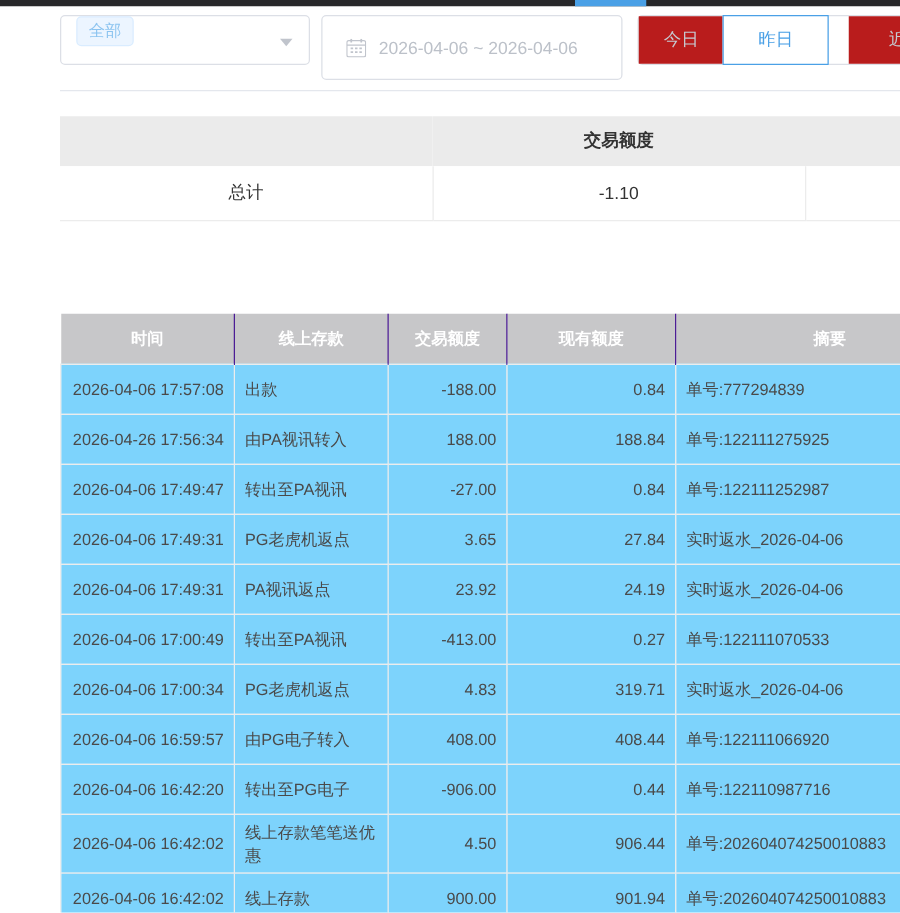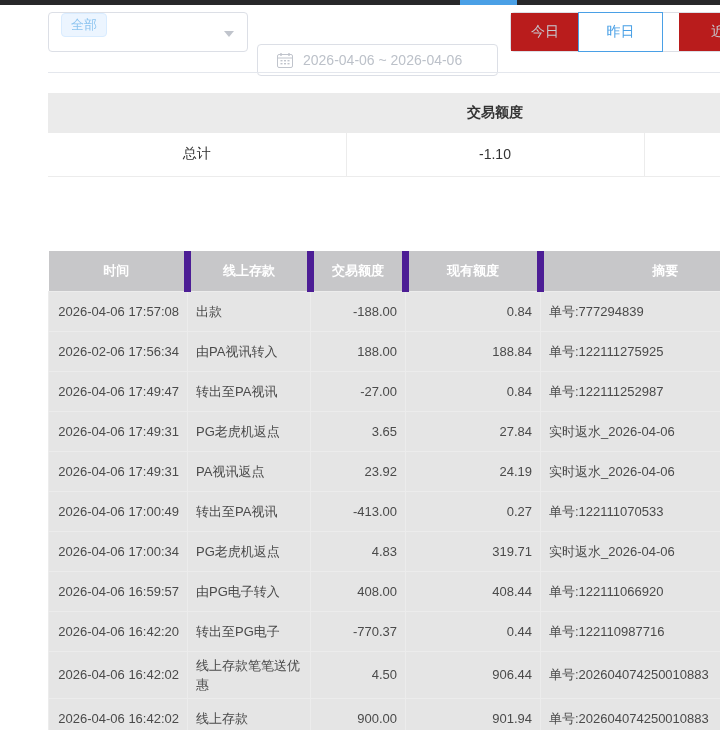--- a/index.html
+++ b/index.html
@@ -21,23 +21,23 @@
   
   .select-box{position:absolute;left:48px;top:12px;width:200px;height:40px;
     border:1px solid var(--ctrl-border);border-radius:4px;background:#fff;
     display:flex;align-items:flex-start;padding:0 12px;cursor:pointer;}
   .tag{background:#ecf5ff;border:1px solid #d9ecff;border-radius:4px;color:#8cc4f0;
     font-size:13px;padding:3px 9px;line-height:16px;}
   .caret{position:absolute;right:13px;top:18px;width:0;height:0;
     border-left:5px solid transparent;border-right:5px solid transparent;
     border-top:6px solid #c0c4cc;}
 
-  .date-box{position:absolute;left:257px;top:12px;width:241px;height:32px;
+  .date-box{position:absolute;left:257px;top:12px;width:241px;height:52px;
     border:1px solid var(--ctrl-border);border-radius:4px;background:#fff;
-    display:flex;align-items:center;padding-left:19px;cursor:pointer;margin-top:32px;}
+    display:flex;align-items:center;padding-left:19px;cursor:pointer;}
   .cal-icon{width:16px;height:15px;margin-right:10px;flex:none;}
   .date-text{font-size:14px;color:#bcc1c9;white-space:nowrap;}
 
   .btn-group{position:absolute;left:510px;top:12px;height:40px;display:flex;
     border:1px solid var(--ctrl-border);border-radius:4px;background:#fff;}
   .btn-group button{height:38px;border:none;background:#b91c1c;color:#c6cad1;
     font-size:14px;font-family:inherit;cursor:pointer;padding:0;}
   .btn-group button + button{border-left:1px solid var(--ctrl-border);}
   .btn-group button.active{border:1px solid var(--accent);color:var(--accent);
     height:40px;margin:-1px 16px -1px -1px;position:relative;z-index:2;background:#fff;}
@@ -49,23 +49,23 @@
   .summary{position:absolute;left:48px;top:93px;border-collapse:collapse;table-layout:fixed;width:894px;}
   .summary td{width:298px;text-align:center;font-size:14px;color:#333;}
   .summary tr.sum-head td{background:#ebebeb;height:40px;font-weight:600;border:none;}
   .summary tr.sum-body td{height:43px;background:#fff;border-bottom:1px solid var(--border-light);
     border-left:1px solid var(--border-light);}
   .summary tr.sum-body td:first-child{border-left:none;}
 
   
   .main-table{position:absolute;left:48px;top:251px;border-collapse:collapse;table-layout:fixed;width:738px;}
   .main-table th{background:var(--thead-bg);color:#fff;font-size:13px;font-weight:bold;
-    height:40px;text-align:center;border-right:7px solid #4c1d95;}
+    height:40px;text-align:center;border-right:1px solid #4c1d95;}
   .main-table th:last-child{border-right:none;}
-  .main-table td{height:40px;font-size:13px;color:#4a4a4a;background:#e5e5e5;
+  .main-table td{height:40px;font-size:13px;color:#4a4a4a;background:#7dd3fc;
     border:1px solid var(--border-light);padding:4px 8px;line-height:19px;}
   .main-table .al-left{text-align:left;}
   .main-table .al-right{text-align:right;}
 </style>
 </head>
 <body>
 
 <div class="screen">
 
   <div class="topbar">
@@ -137,21 +137,21 @@
       </thead>
     <tbody>
         <tr>
           <td class="al-right">2026-04-06 17:57:08</td>
           <td class="al-left">出款</td>
           <td class="al-right">-188.00</td>
           <td class="al-right">0.84</td>
           <td class="al-left">单号:777294839</td>
         </tr>
         <tr>
-          <td class="al-right">2026-02-06 17:56:34</td>
+          <td class="al-right">2026-04-26 17:56:34</td>
           <td class="al-left">由PA视讯转入</td>
           <td class="al-right">188.00</td>
           <td class="al-right">188.84</td>
           <td class="al-left">单号:122111275925</td>
         </tr>
         <tr>
           <td class="al-right">2026-04-06 17:49:47</td>
           <td class="al-left">转出至PA视讯</td>
           <td class="al-right">-27.00</td>
           <td class="al-right">0.84</td>
@@ -188,21 +188,21 @@
         <tr>
           <td class="al-right">2026-04-06 16:59:57</td>
           <td class="al-left">由PG电子转入</td>
           <td class="al-right">408.00</td>
           <td class="al-right">408.44</td>
           <td class="al-left">单号:122111066920</td>
         </tr>
         <tr>
           <td class="al-right">2026-04-06 16:42:20</td>
           <td class="al-left">转出至PG电子</td>
-          <td class="al-right">-770.37</td>
+          <td class="al-right">-906.00</td>
           <td class="al-right">0.44</td>
           <td class="al-left">单号:122110987716</td>
         </tr>
         <tr>
           <td class="al-right">2026-04-06 16:42:02</td>
           <td class="al-left">线上存款笔笔送优惠</td>
           <td class="al-right">4.50</td>
           <td class="al-right">906.44</td>
           <td class="al-left">单号:202604074250010883</td>
         </tr>

